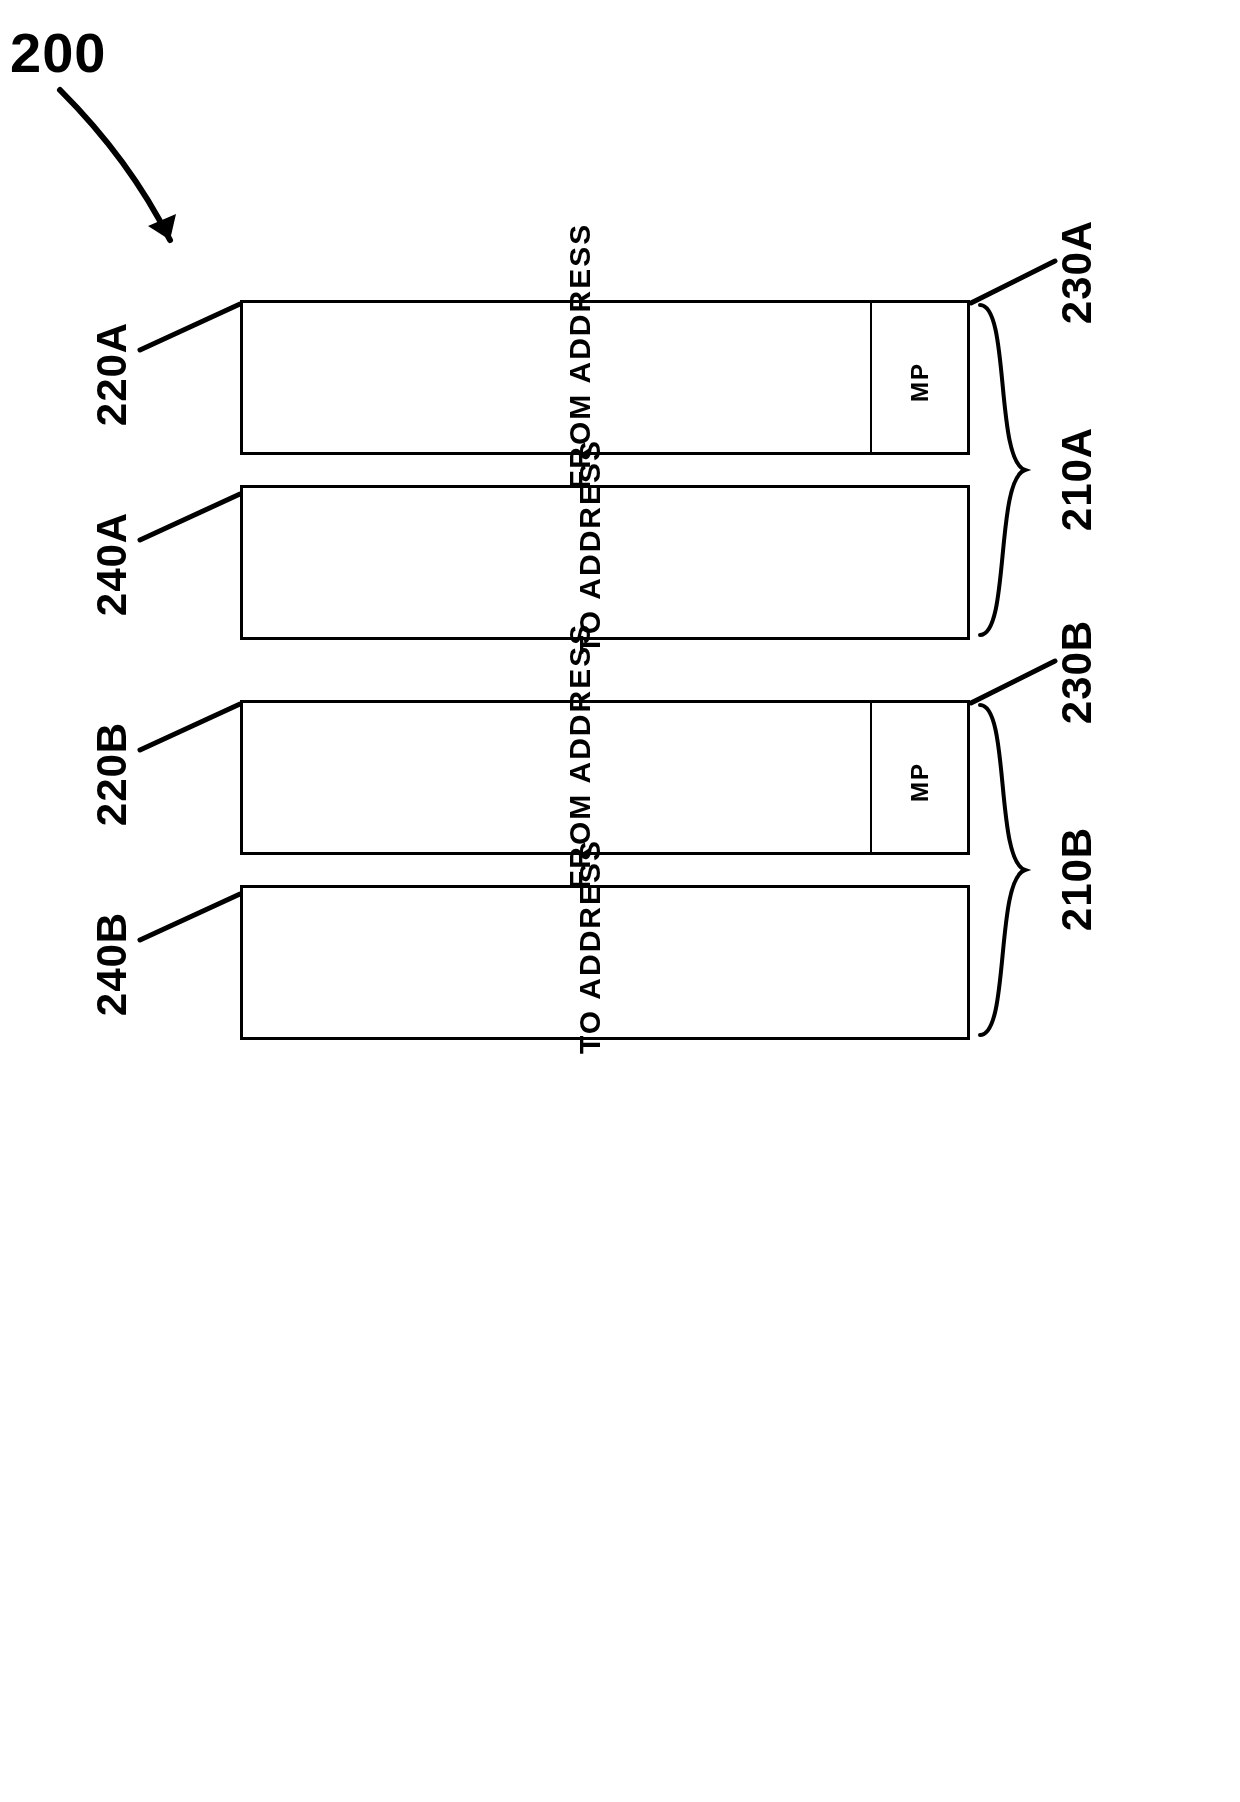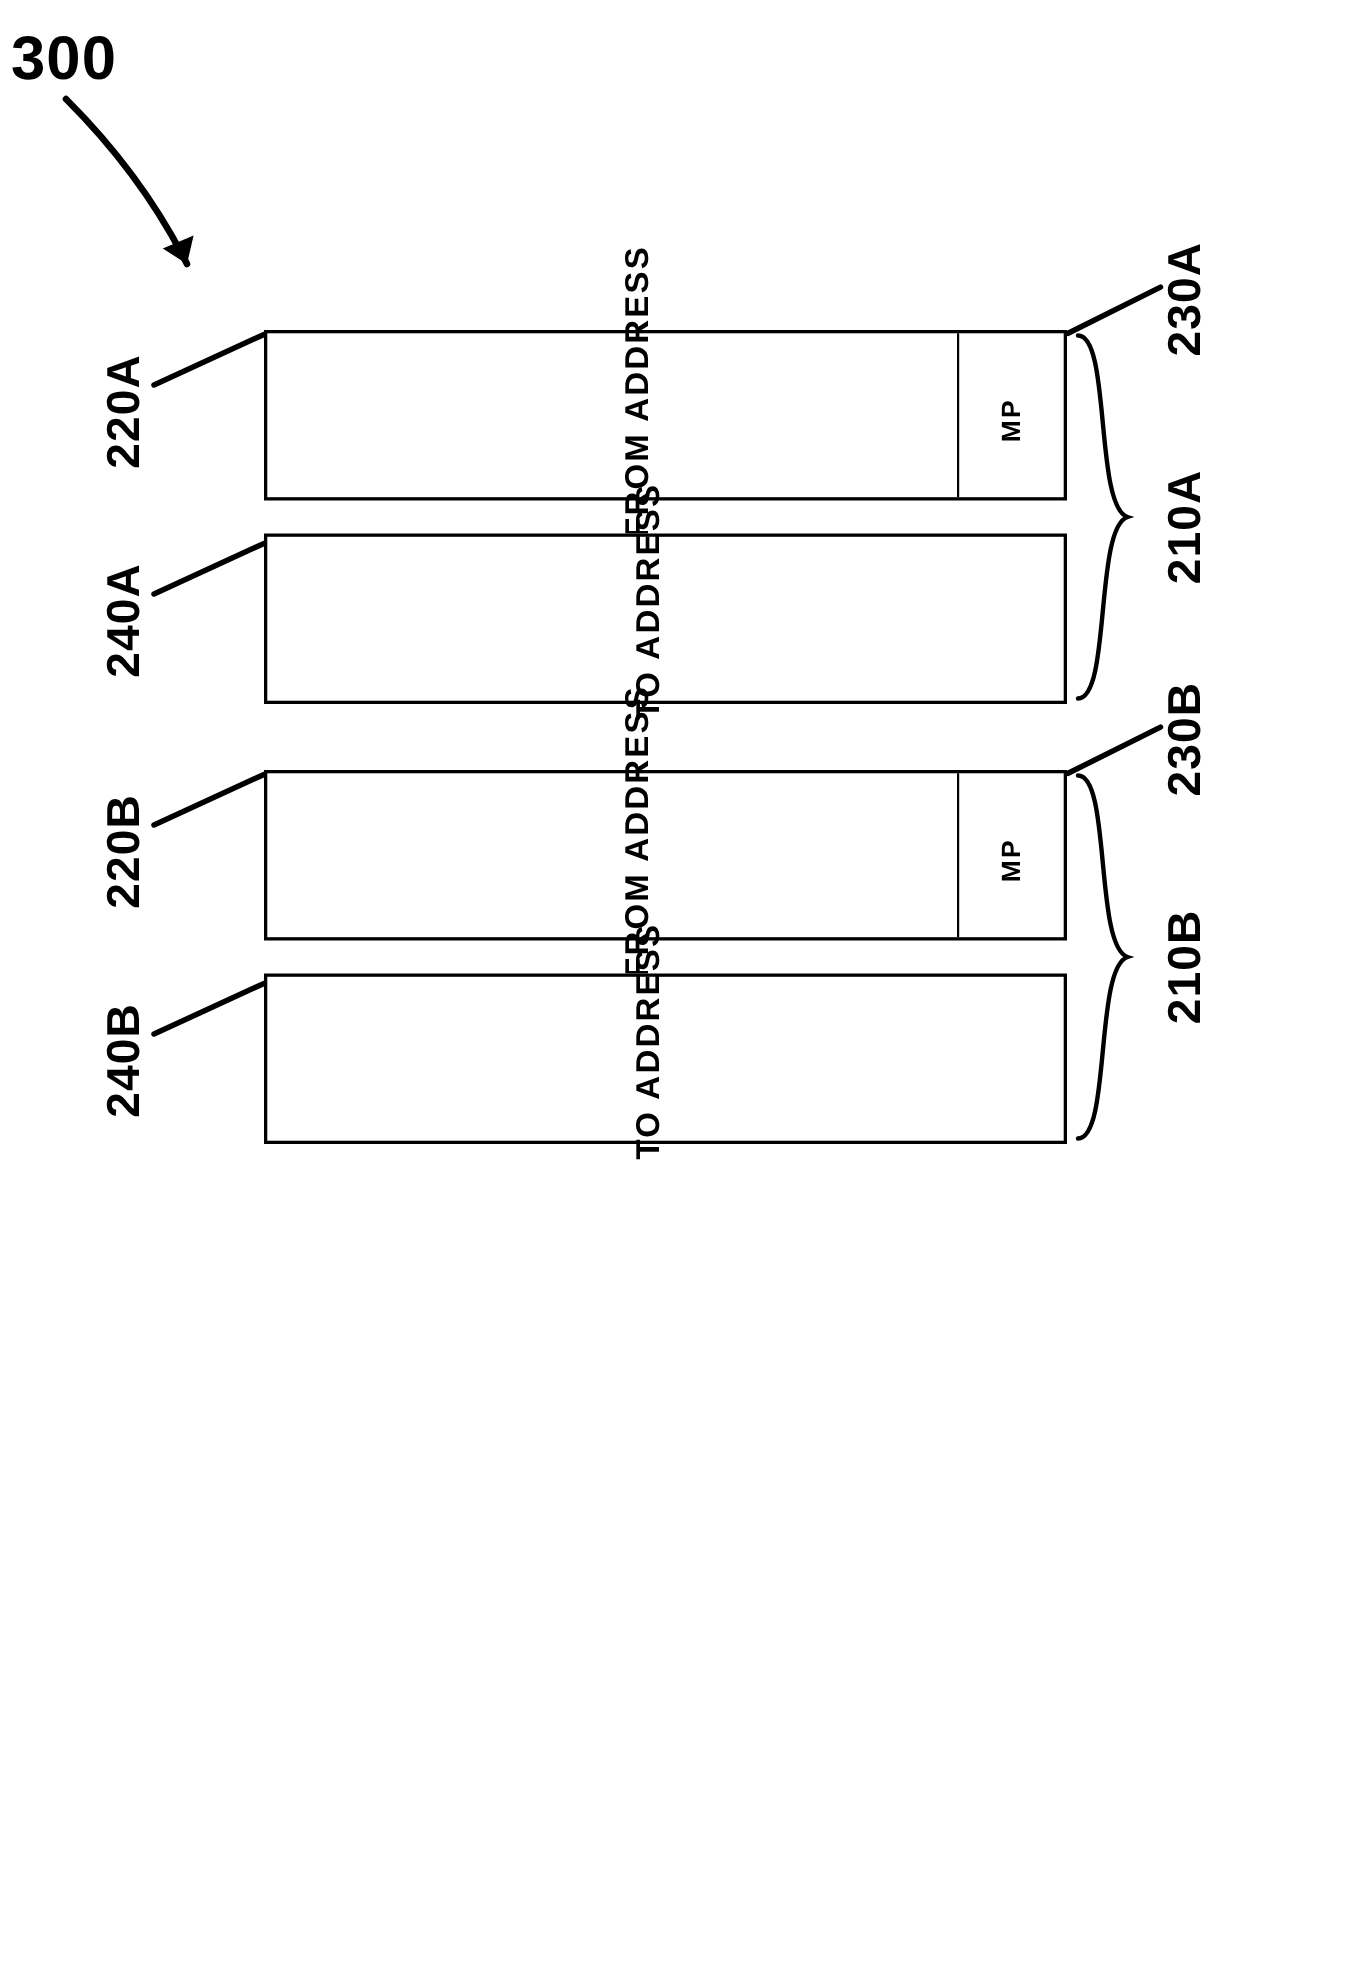--- a/index.html
+++ b/index.html
@@ -42,21 +42,21 @@
     width: 2px;
   }
   .brace {
     position: absolute;
     pointer-events: none;
   }
 </style>
 </head>
 <body>
 
-<div class="label" style="left:10px; top:20px; font-size:56px;">300</div>
+<div class="label" style="left:10px; top:20px; font-size:56px;">200</div>
 
 <svg style="position:absolute; left:40px; top:70px; width:160px; height:200px;">
   <path d="M20,20 C60,60 100,110 130,170" fill="none" stroke="#000" stroke-width="6" stroke-linecap="round"></path>
   <polygon points="130,170 108,156 136,144" fill="#000"></polygon>
 </svg>
 
 <div class="box" style="left:240px; top:300px; width:730px; height:155px;"></div>
 <div class="divider" style="left:870px; top:303px; height:149px;"></div>
 <div class="vtext" style="left:470px; top:362px; width:220px; font-size:30px;">FROM ADDRESS</div>
 <div class="vtext" style="left:900px; top:368px; width:40px; font-size:24px;">MP</div>

